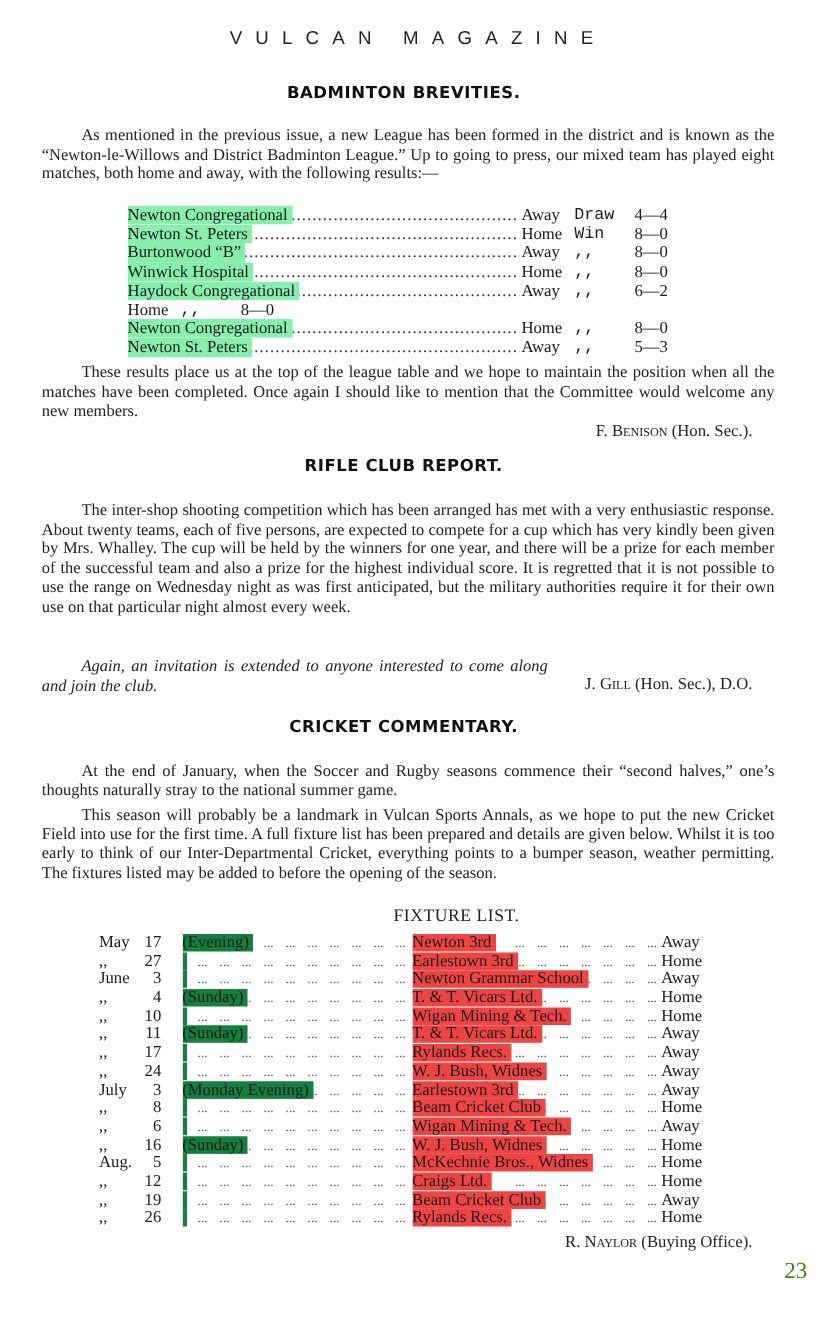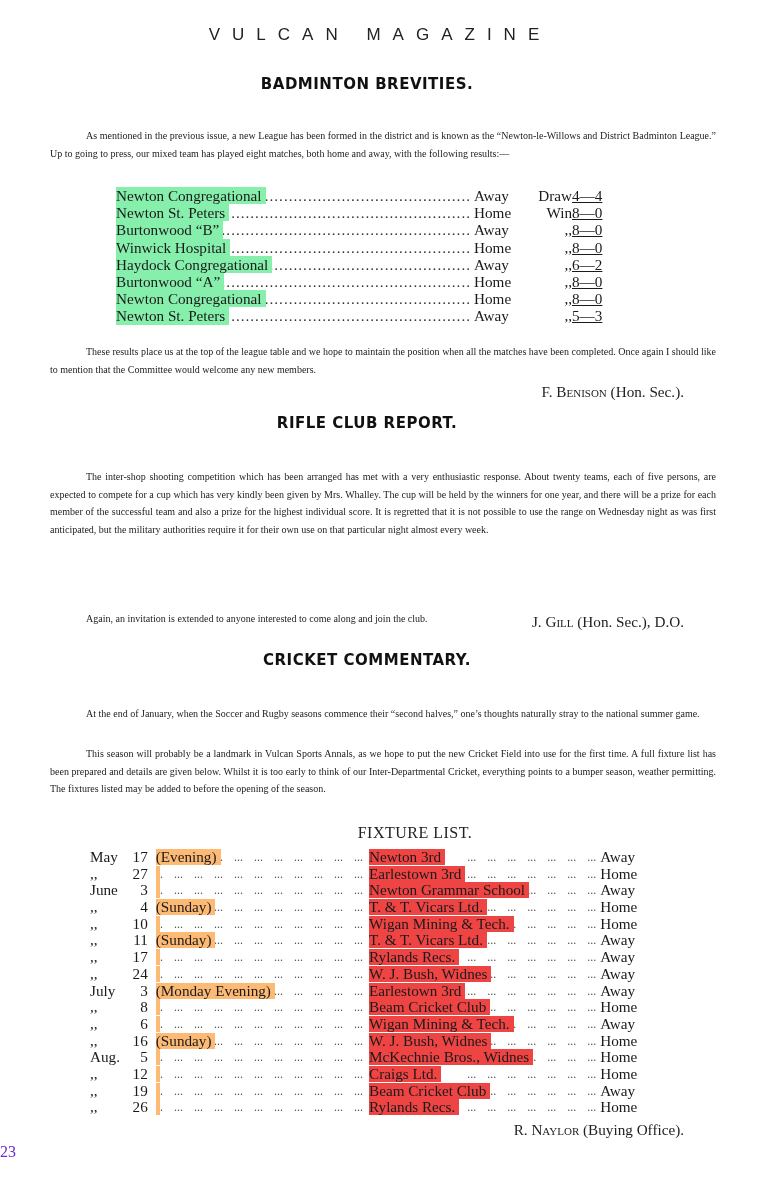--- a/index.html
+++ b/index.html
@@ -15,62 +15,62 @@
     font-size: 17px; letter-spacing: 12px; font-weight: normal; color: #222;
     padding-left: 0;
   }
   .heading {
     position: absolute; left: 0; width: 734px; text-align: center;
     font-family: "DejaVu Sans", "Liberation Sans", sans-serif;
     font-weight: bold; font-size: 15px; letter-spacing: 0.5px; color: #111;
   }
   .para {
     position: absolute; left: 34px; width: 666px;
-    font-size: 10px; line-height: 17.5px; text-align: justify;
-    text-indent: 36px; margin: 16px; color: #222;
+    font-size: 15px; line-height: 17.5px; text-align: justify;
+    text-indent: 36px; margin: 4px; color: #222;
   }
   .sig {
     position: absolute; right: 60px; font-size: 15.2px; color: #222;
     text-align: right; white-space: nowrap;
   }
   .sc { font-variant: small-caps; }
   .results { position: absolute; left: 116px; top: 186px; width: 520px; }
   .res-row { display: flex; font-size: 15.2px; line-height: 17.2px; height: 17.2px; white-space: nowrap; }
   .res-team { width: 358px; overflow: hidden; position: relative; }
   .res-team .t { background: #86efac; padding-right: 4px; position: relative; z-index: 1; }
   .res-team::after {
     content: "........................................................................................................";
     position: absolute; left: 0; top: 0; letter-spacing: 1px; color: #333; z-index: 0;
   }
   .res-team .t { display: inline-block; }
   .res-venue { width: 48px; text-align: left; background: #fff; position: relative; z-index: 2; margin-left: -2px; padding-left: 2px; }
-  .res-outcome { width: 50px; text-align: right; }
-  .res-score { width: 40px; text-align: left; text-decoration: underline; }
+  .res-outcome { width: 50px; text-align: left; font-family: Liberation Mono, monospace; }
+  .res-score { width: 40px; text-align: center; }
   .fixture-title {
     position: absolute; top: 823px; left: 0; width: 734px; text-align: center;
     font-size: 16px; letter-spacing: 0.5px; color: #222; margin-left: 48px;
   }
   .fixtures { position: absolute; left: 90px; top: 848px; width: 560px; }
   .fx-row { display: flex; font-size: 15.2px; line-height: 16.7px; height: 16.7px; white-space: nowrap; }
   .fx-month { width: 38px; text-align: left; }
-  .fx-day { width: 20px; text-align: right; padding-right: 8px; }
+  .fx-day { width: 20px; text-align: right; padding-right: 19px; }
   .fx-note { width: 214px; overflow: hidden; position: relative; }
-  .fx-note .t { background: #fdba74; position: relative; z-index: 1; padding-right: 4px; text-align: right; }
+  .fx-note .t { background: #15803d; position: relative; z-index: 1; padding-right: 4px; text-align: right; }
   .fx-note::after {
     content: "...  ...  ...  ...  ...  ...  ...  ...  ...  ...  ...";
     position: absolute; right: 6px; top: 0; font-size: 12px; letter-spacing: 0px; color: #555; z-index: 0; word-spacing: 8px;
   }
   .fx-opp { width: 232px; overflow: hidden; position: relative; }
   .fx-opp .t { background: #ef4444; position: relative; z-index: 1; padding-right: 4px; }
   .fx-opp::after {
     content: "...  ...  ...  ...  ...  ...  ...";
     position: absolute; right: 4px; top: 0; font-size: 12px; color: #555; z-index: 0; word-spacing: 8px;
   }
   .fx-venue { width: 50px; text-align: left; }
-  .pageno { position: absolute; top: 1142px; left: 0; width: 734px; text-align: left; font-size: 16px; color: #6d28d9; }
+  .pageno { position: absolute; top: 1142px; left: 0; width: 734px; text-align: right; font-size: 21px; color: #4d7c0f; }
 </style>
 </head>
 <body>
 
 <div class="page">
 
   <div class="masthead">VULCAN MAGAZINE</div>
 
   <div class="heading" style="top:74px;">BADMINTON BREVITIES.</div>
   <p class="para" style="top:110px;">As mentioned in the previous issue, a new League has been formed in the district and is known as the “Newton-le-Willows and District Badminton League.”  Up to going to press, our mixed team has played eight matches, both home and away, with the following results:—</p>
@@ -100,21 +100,20 @@
       <div class="res-outcome">,,</div>
       <div class="res-score">8—0</div>
     </div>
     <div class="res-row">
       <div class="res-team"><span class="t">Haydock Congregational</span></div>
       <div class="res-venue">Away</div>
       <div class="res-outcome">,,</div>
       <div class="res-score">6—2</div>
     </div>
     <div class="res-row">
-      <div class="res-team"><span class="t">Burtonwood “A”</span></div>
       <div class="res-venue">Home</div>
       <div class="res-outcome">,,</div>
       <div class="res-score">8—0</div>
     </div>
     <div class="res-row">
       <div class="res-team"><span class="t">Newton Congregational</span></div>
       <div class="res-venue">Home</div>
       <div class="res-outcome">,,</div>
       <div class="res-score">8—0</div>
     </div>
@@ -124,21 +123,21 @@
       <div class="res-outcome">,,</div>
       <div class="res-score">5—3</div>
     </div>
   </div>
 
   <p class="para" style="top:326px;">These results place us at the top of the league table and we hope to maintain the position when all the matches have been completed.  Once again I should like to mention that the Committee would welcome any new members.</p>
   <div class="sig" style="top:382px;"><span class="sc">F. Benison</span><span> (Hon. Sec.).</span></div>
 
   <div class="heading" style="top:413px;">RIFLE CLUB REPORT.</div>
   <p class="para" style="top:451px;">The inter-shop shooting competition which has been arranged has met with a very enthusiastic response.  About twenty teams, each of five persons, are expected to compete for a cup which has very kindly been given by Mrs. Whalley.  The cup will be held by the winners for one year, and there will be a prize for each member of the successful team and also a prize for the highest individual score.  It is regretted that it is not possible to use the range on Wednesday night as was first anticipated, but the military authorities require it for their own use on that particular night almost every week.</p>
-  <p class="para" style="top:593px; width:460px;">Again, an invitation is extended to anyone interested to come along and join the club.</p>
+  <p class="para" style="top:593px; width:460px;font-style:italic;">Again, an invitation is extended to anyone interested to come along and join the club.</p>
   <div class="sig" style="top:612px;"><span class="sc">J. Gill</span><span> (Hon. Sec.), D.O.</span></div>
 
   <div class="heading" style="top:650px;">CRICKET COMMENTARY.</div>
   <p class="para" style="top:688px;">At the end of January, when the Soccer and Rugby seasons commence their “second halves,” one’s thoughts naturally stray to the national summer game.</p>
   <p class="para" style="top:728px;">This season will probably be a landmark in Vulcan Sports Annals, as we hope to put the new Cricket Field into use for the first time.  A full fixture list has been prepared and details are given below.  Whilst it is too early to think of our Inter-Departmental Cricket, everything points to a bumper season, weather permitting.  The fixtures listed may be added to before the opening of the season.</p>
 
   <div class="fixture-title">FIXTURE LIST.</div>
 
   <div class="fixtures">
     <div class="fx-row">

